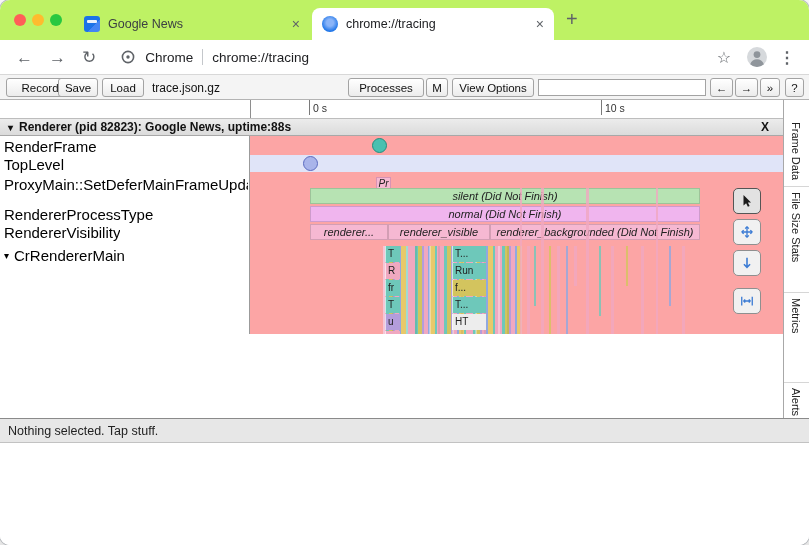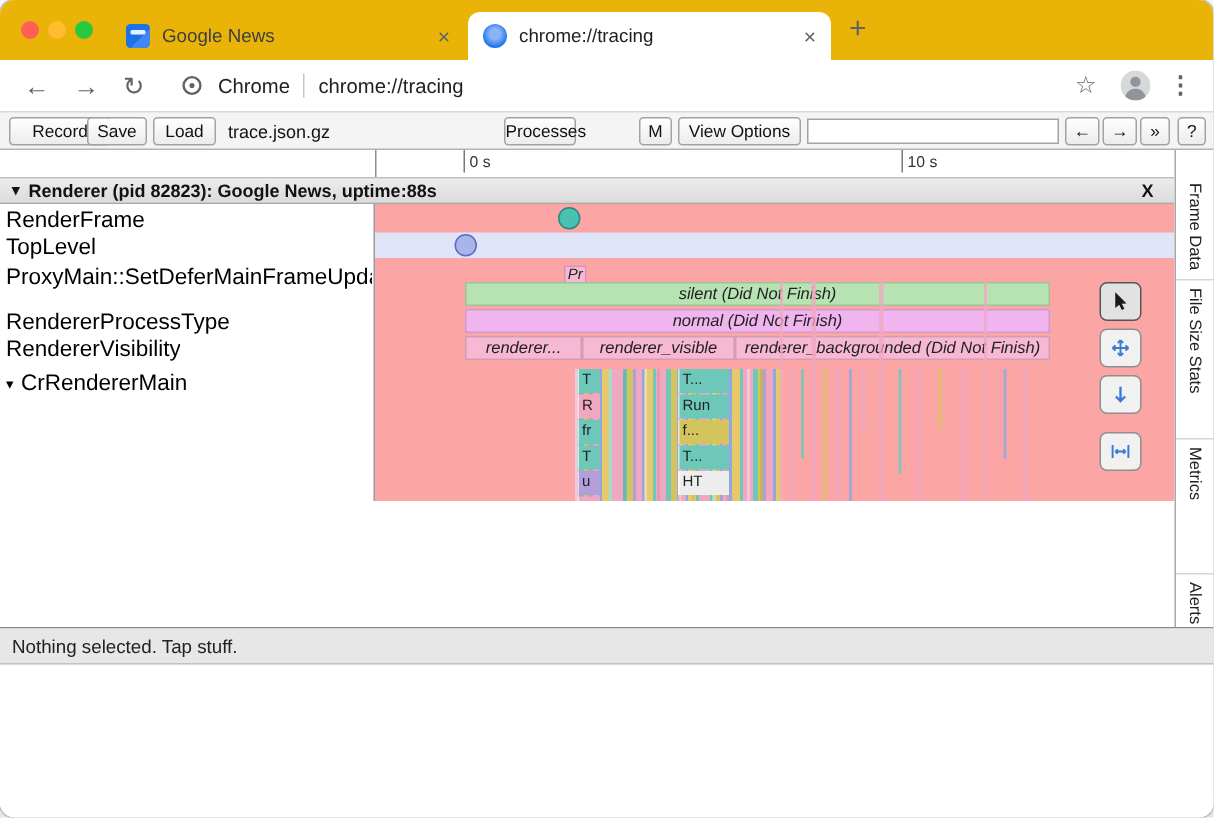--- a/index.html
+++ b/index.html
@@ -1,21 +1,21 @@
 <!DOCTYPE html>
 <html><head>
 <meta charset="utf-8">
 <style>
   html,body{margin:0;padding:0;background:#ffffff}
   body{font-family:"Liberation Sans",sans-serif}
   .window{position:relative;width:809px;height:545px;border-radius:10px;overflow:hidden;background:#fff;
           box-shadow:0 0 0 1px #b9bcc0,0 10px 30px rgba(0,0,0,.25)}
 
   
-  .tabstrip{position:absolute;top:0;left:0;right:0;height:40px;background:#eab308}
+  .tabstrip{position:absolute;top:0;left:0;right:0;height:40px;background:#bef264}
   .traffic{position:absolute;top:14px;width:12px;height:12px;border-radius:50%}
   .t-red{left:14px;background:#ff5f57}
   .t-yellow{left:32px;background:#febc2e}
   .t-green{left:50px;background:#28c840}
   .tab{position:absolute;top:8px;height:32px;display:flex;align-items:center;gap:8px;padding:0 10px;
        font-size:12.5px;color:#3c4043;box-sizing:border-box}
   .tab1{left:74px;width:236px}
   .tab2{left:312px;width:242px;background:#fff;border-radius:8px 8px 0 0;color:#202124}
   .favicon{width:16px;height:16px;flex:0 0 16px;position:relative}
   .fav-gn{border-radius:3px;background:linear-gradient(135deg,#1a73e8 0 60%,#4285f4 60% 100%)}
@@ -40,21 +40,21 @@
   
   .trbar{position:absolute;top:74px;left:0;right:0;height:26px;background:#f4f4f4;
          border-top:1px solid #d8d8d8;border-bottom:1px solid #b3b3b3;box-sizing:border-box}
   .trbar .btn{position:absolute;top:3px;height:19px;font-size:11.5px;font-family:"Liberation Sans",sans-serif;
          background:linear-gradient(#ffffff,#ececec);border:1px solid #a3a3a3;border-radius:3px;color:#111;
          text-align:center;line-height:16px;padding:0;box-sizing:border-box}
   .b-record{left:6px;width:68px}
   .b-save{left:58px;width:40px}
   .b-load{left:102px;width:42px}
   .filename{position:absolute;left:152px;top:6px;font-size:12px;color:#111}
-  .b-processes{left:336px;width:48px}
+  .b-processes{left:348px;width:76px}
   .b-m{left:426px;width:22px}
   .b-viewopts{left:452px;width:82px}
   .find{position:absolute;left:538px;top:4px;width:168px;height:17px;border:1px solid #a3a3a3;background:#fff;
         font-size:11px;padding:0 3px;box-sizing:border-box}
   .b-prev{left:710px;width:23px}
   .b-next{left:735px;width:23px}
   .b-more{left:760px;width:20px}
   .b-help{left:785px;width:19px}
 
   

